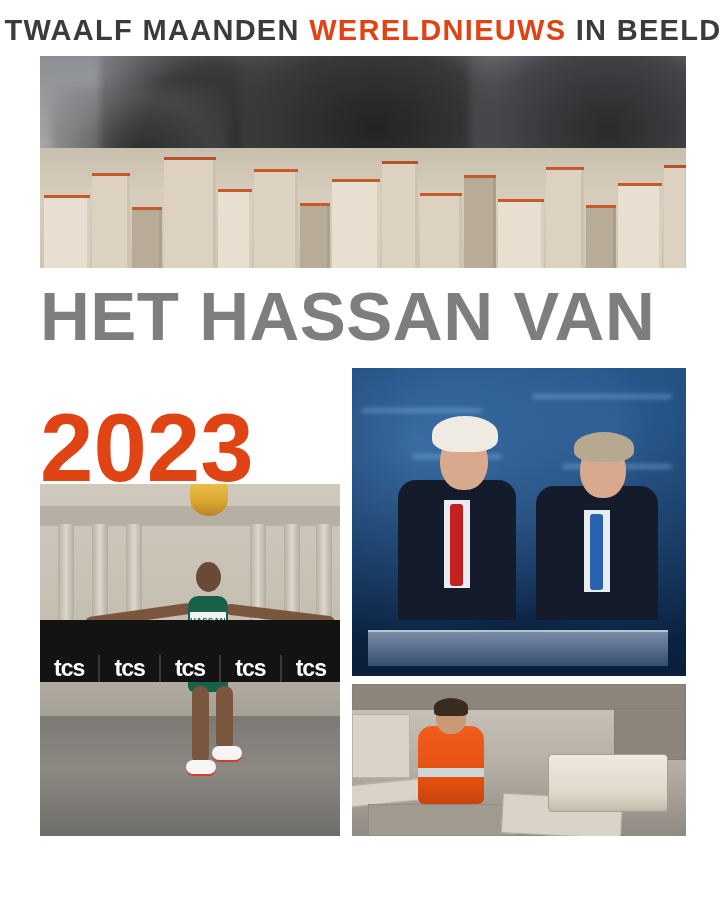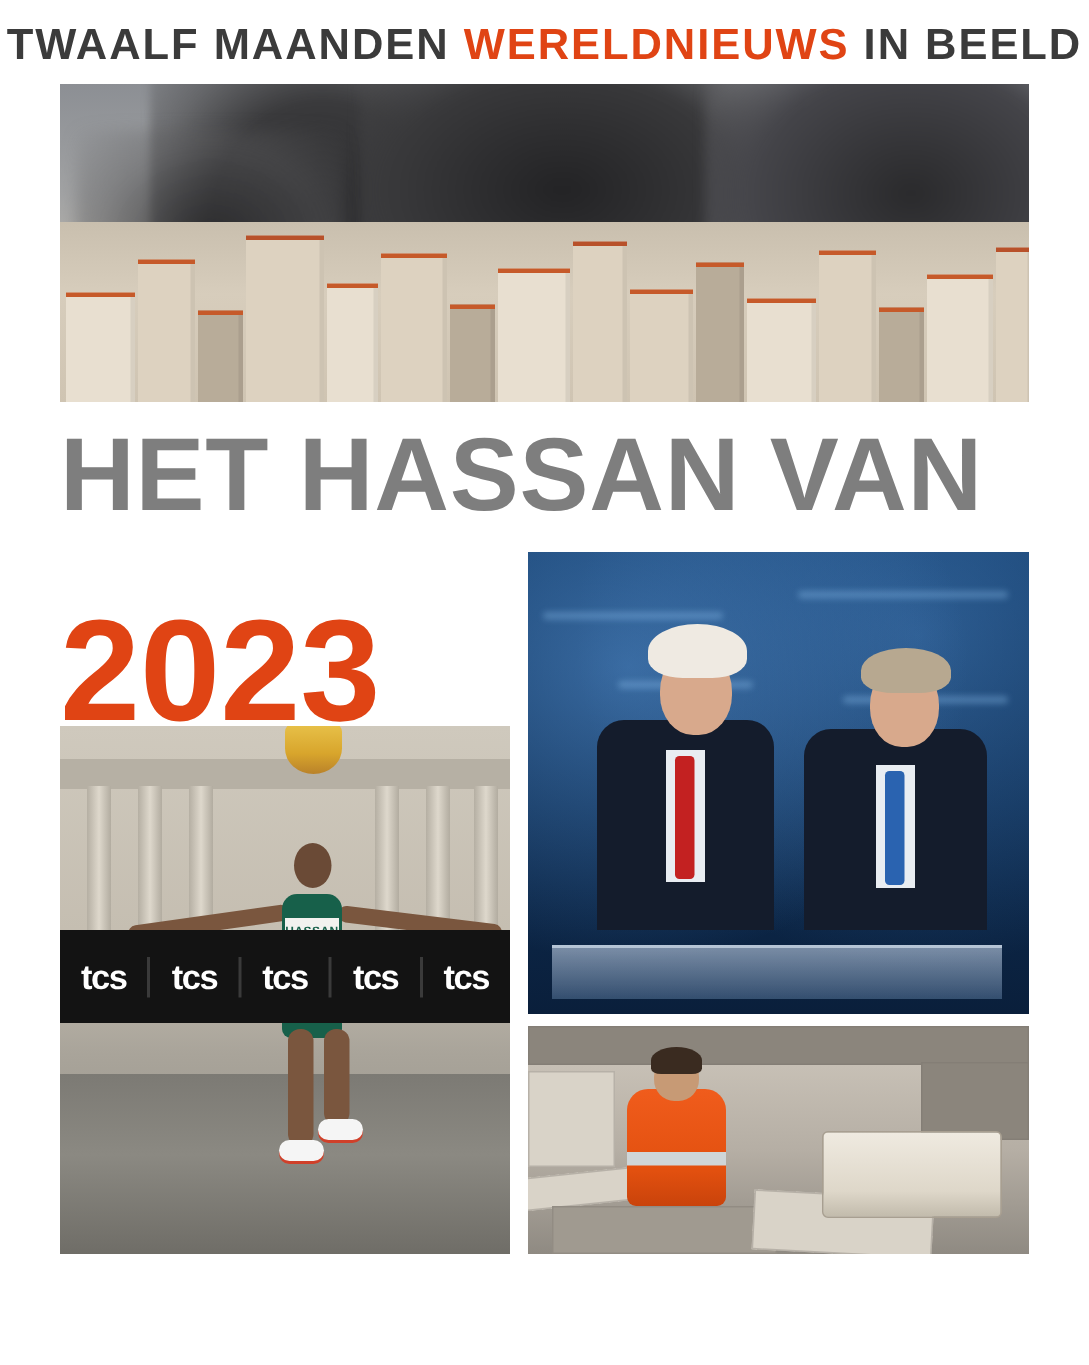--- a/index.html
+++ b/index.html
@@ -219,21 +219,21 @@
     background: linear-gradient(to bottom, #e8c24a 0%, #d8a52c 60%, #b9822a 100%);
     border-radius: 6px 6px 50% 50%;
   }
   .banner {
     position: absolute;
     left: 0; right: 0;
     top: 136px;
     height: 62px;
     background: #131313;
     display: flex;
-    align-items: center;
+    align-items: flex-end;
   }
   .banner-cell {
     flex: 1 1 0;
     text-align: center;
     color: #ffffff;
     font-size: 23px;
     font-weight: bold;
     letter-spacing: -1px;
     border-right: 2px solid #3a3a3a;
   }

